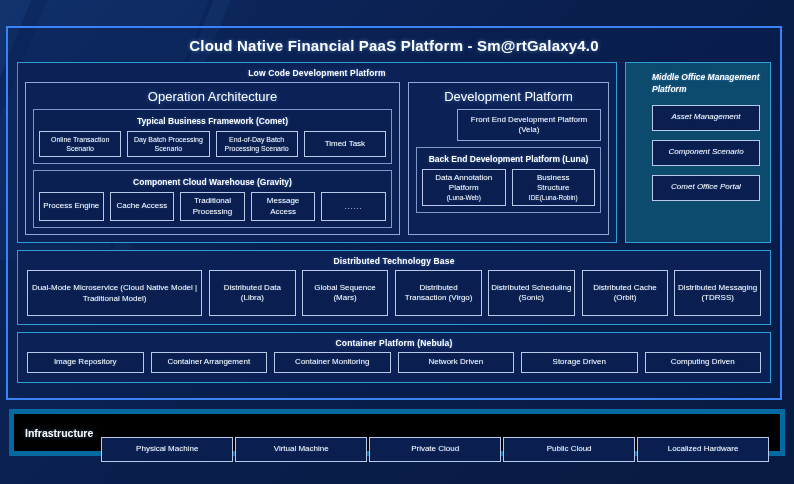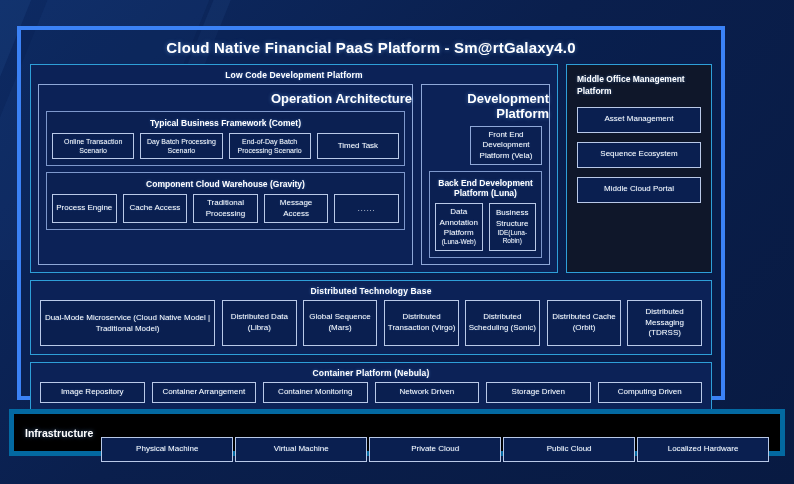--- a/index.html
+++ b/index.html
@@ -38,23 +38,23 @@
     transform-origin: top left;
     background: rgba(80, 150, 235, 0.085);
   }
   .s1 { left: 30px;  width: 46px; }
   .s2 { left: 96px;  width: 150px; background: rgba(80,150,235,0.055); }
   .s3 { left: 262px; width: 16px; background: rgba(80,150,235,0.07); }
 
   
   .outer-frame {
     position: absolute;
-    left: 17px; top: 26px;
-    width: 708px; height: 374px;
-    border: 4px solid #3b82f6;
+    left: 6px; top: 26px;
+    width: 776px; height: 374px;
+    border: 2px solid #3b82f6;
     box-sizing: border-box;
     background: rgba(10, 32, 80, 0.35);
   }
 
   .title-bar {
     height: 34px;
     display: flex;
     align-items: center;
     justify-content: center;
     font-size: 15px;
@@ -80,23 +80,23 @@
     text-shadow: 0 0 3px rgba(120,180,255,0.5);
   }
 
   
   .panel {
     border: 1px solid #8fa8d8;
     box-sizing: border-box;
     background: #0c2257;
   }
   .panel-title {
-    text-align: right;
+    text-align: center;
     font-size: 13px;
-    font-weight: bold;
+    font-weight: normal;
     padding: 6px 0 5px 0;
     text-shadow: 0 0 4px rgba(120,180,255,0.55);
   }
 
   .subpanel {
     border: 1px solid #7e98cc;
     box-sizing: border-box;
     background: #0b2052;
     margin: 0 7px 6px 7px;
     padding: 4px 5px 6px 5px;
@@ -144,22 +144,23 @@
     position: relative;
   }
   .lowcode-body { display: flex; gap: 8px; padding: 0 7px 7px 7px; }
   .op-arch { flex: 0 0 375px; }
   .dev-plat { flex: 1 1 auto; }
 
   .mid-office {
     flex: 0 0 146px;
     border: 1px solid #2e9fd8;
     box-sizing: border-box;
-    background: #0f172a;
-    padding: 8px 10px 9px 10px;
+    background: #0c4a6e;
+    padding: 8px 10px 9px 26px;
+    font-style: italic;
   }
   .mid-office-title {
     font-size: 8.5px;
     font-weight: bold;
     line-height: 1.45;
     margin-bottom: 9px;
     text-shadow: 0 0 3px rgba(120,180,255,0.5);
   }
   .mid-office .box { min-height: 26px; margin-bottom: 9px; font-size: 8px; }
   .mid-office .box:last-child { margin-bottom: 0; }
@@ -268,22 +269,22 @@
             </div>
           </div>
         </div>
 
       </div>
     </div>
 
     <div class="mid-office">
       <div class="mid-office-title">Middle Office Management Platform</div>
       <div class="box">Asset Management</div>
-      <div class="box">Sequence Ecosystem</div>
-      <div class="box">Middle Cloud Portal</div>
+      <div class="box">Component Scenario</div>
+      <div class="box">Comet Office Portal</div>
     </div>
 
   </div>
 
   <div class="section">
     <div class="section-title">Distributed Technology Base</div>
     <div class="dtb-body">
       <div class="dtb-col-wide">
         <div class="box" style="min-height:46px;">Dual-Mode Microservice (Cloud Native Model | Traditional Model)</div>
       </div>

